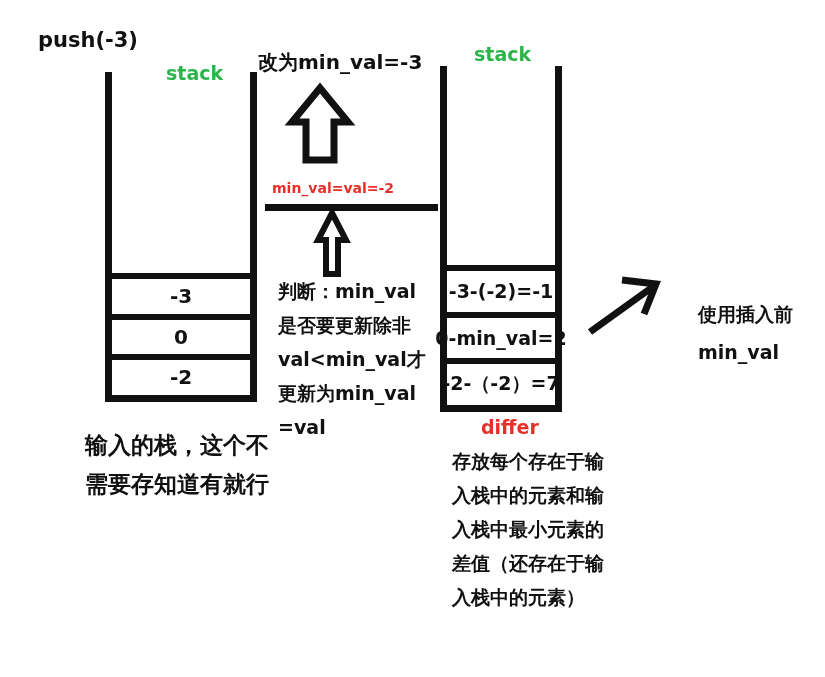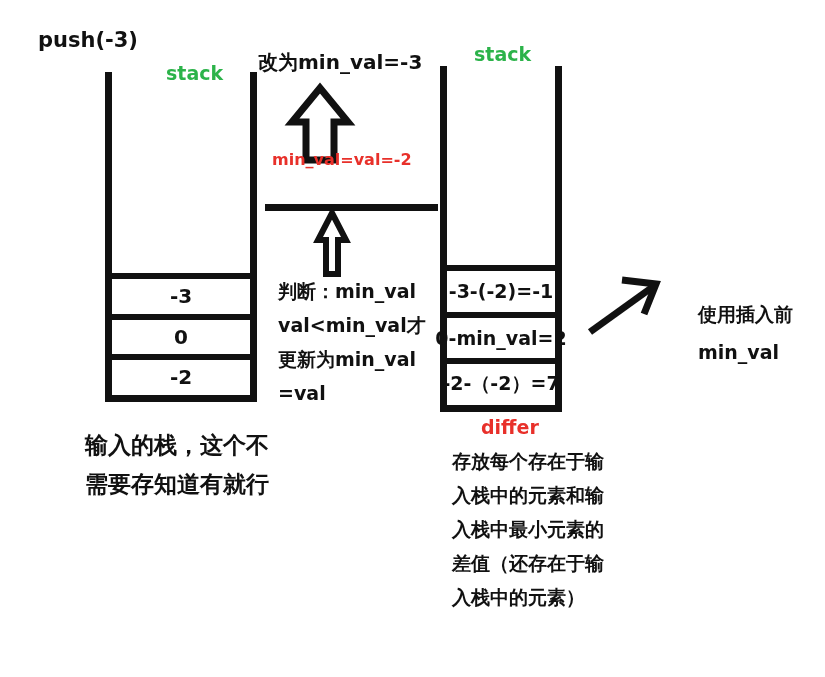--- a/index.html
+++ b/index.html
@@ -36,21 +36,21 @@
   .stack-lbl {
     font-size: 19px;
     color: #2cb34a;
   }
   .stack-lbl-left  { left: 166px; top: 64px; }
   .stack-lbl-right { left: 474px; top: 45px; }
 
   .red { color: #e8302a; }
 
   .chg-lbl { left: 258px; top: 52px; font-size: 20px; }
-  .minval-lbl { left: 272px; top: 152px; font-size: 16px; }
+  .minval-lbl { left: 272px; top: 181px; font-size: 14px; }
   .differ-lbl { left: 481px; top: 418px; font-size: 19px; }
 
   
   .stack-box {
     border-left: 7px solid #111111;
     border-right: 7px solid #111111;
     border-bottom: 7px solid #111111;
     box-sizing: border-box;
     background: transparent;
   }
@@ -150,20 +150,21 @@
   <div class="abs sep-line"></div>
 
   <div class="abs" style="left:314px; top:210px;">
     <svg width="36" height="68" viewBox="0 0 36 68" aria-hidden="true">
       <polygon points="18,3 32,30 24,30 24,64 12,64 12,30 4,30" fill="#ffffff" stroke="#111111" stroke-width="6" stroke-linejoin="miter"></polygon>
     </svg>
   </div>
 
   <div class="abs par par-judge">
     <div>判断：min_val</div>
+    <div>是否要更新除非</div>
     <div>val&lt;min_val才</div>
     <div>更新为min_val</div>
     <div>=val</div>
   </div>
 
   <div class="abs lbl stack-lbl stack-lbl-right">stack</div>
 
   <div class="abs stack-box stack-right">
     <div class="cells">
       <div class="cell">-3-(-2)=-1</div>

